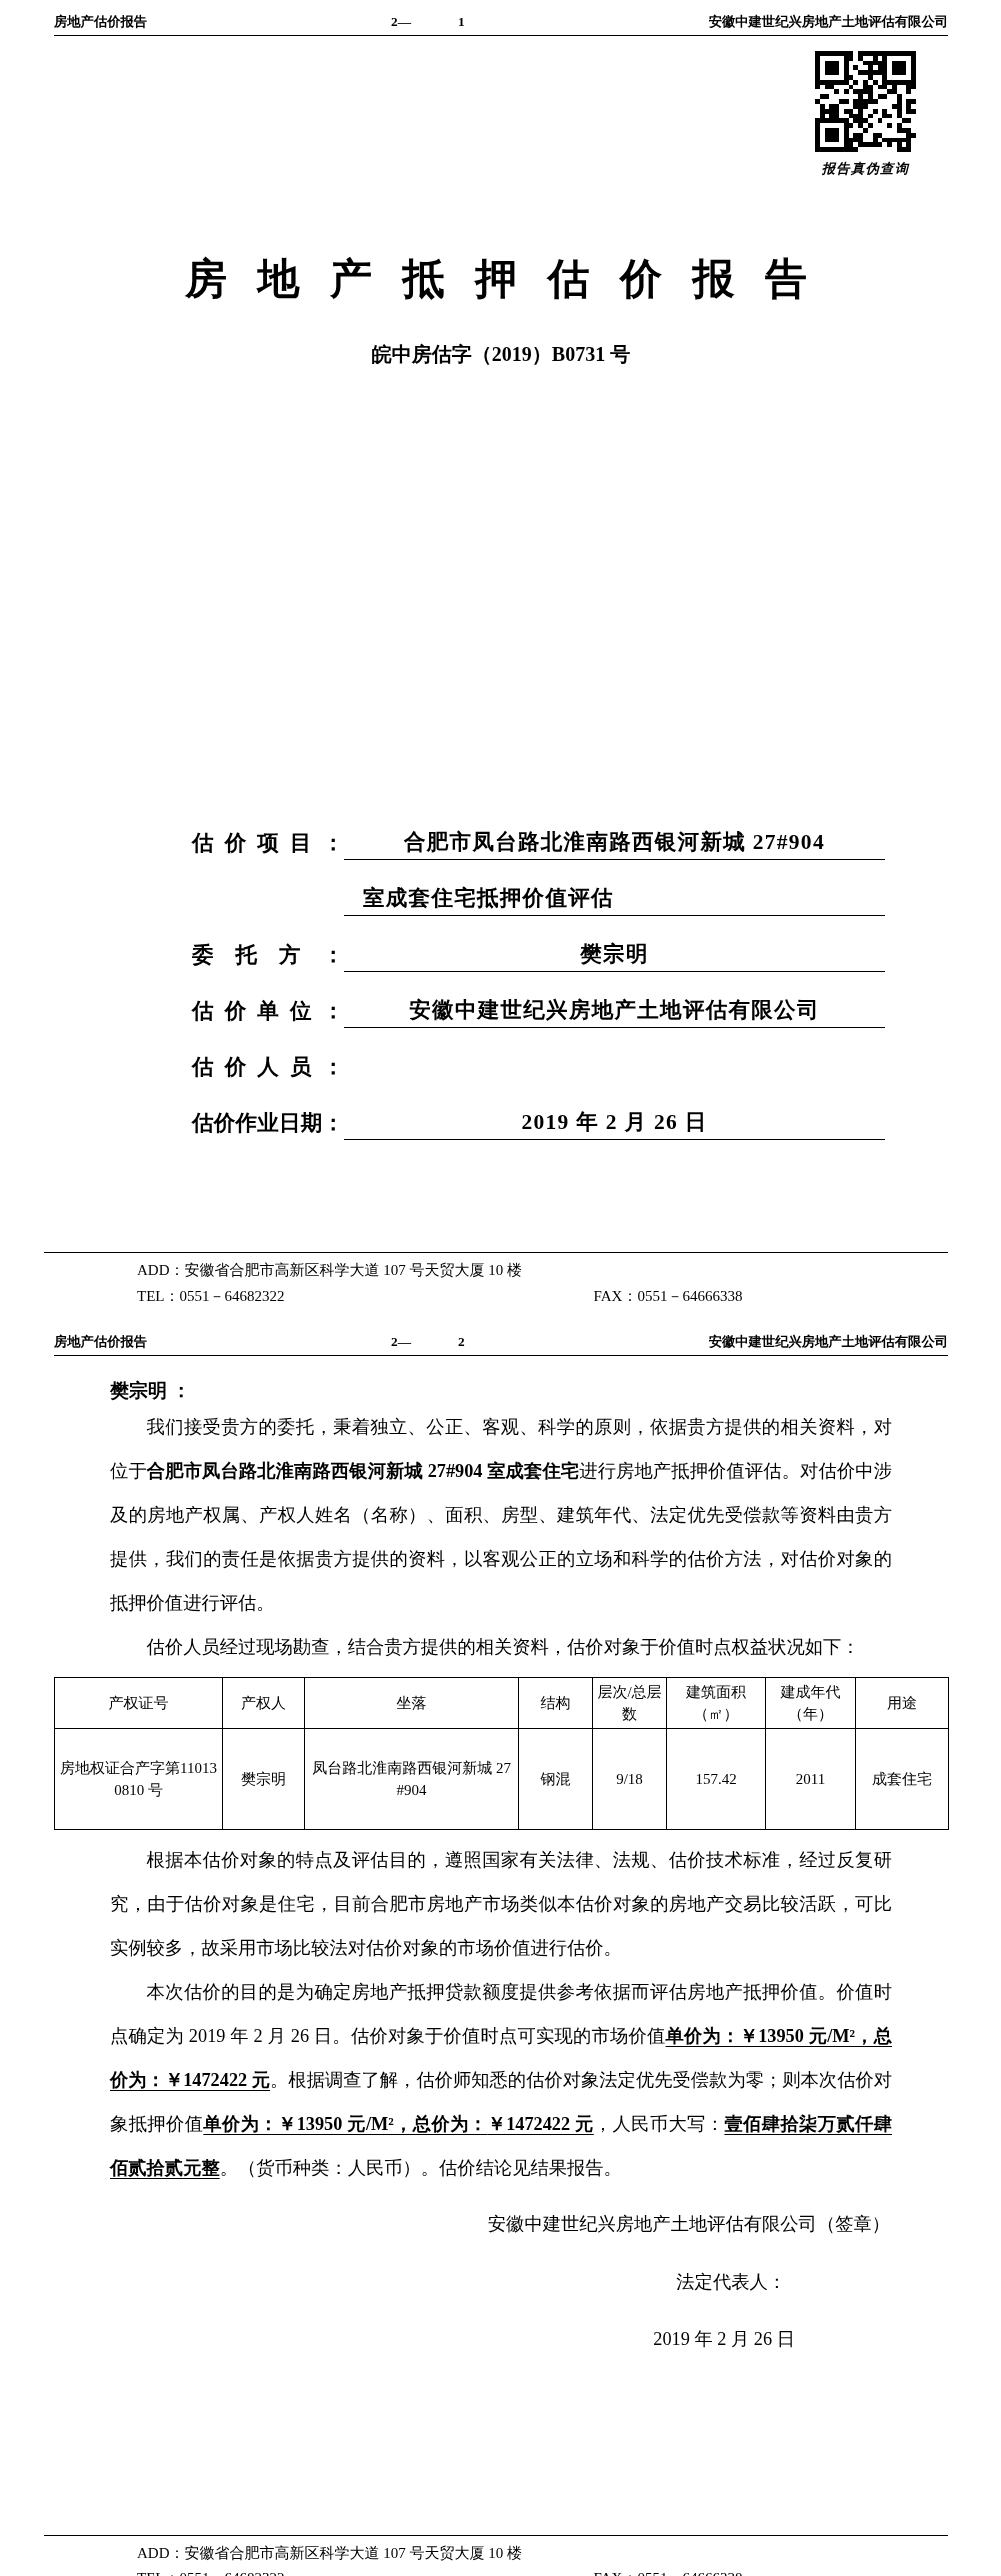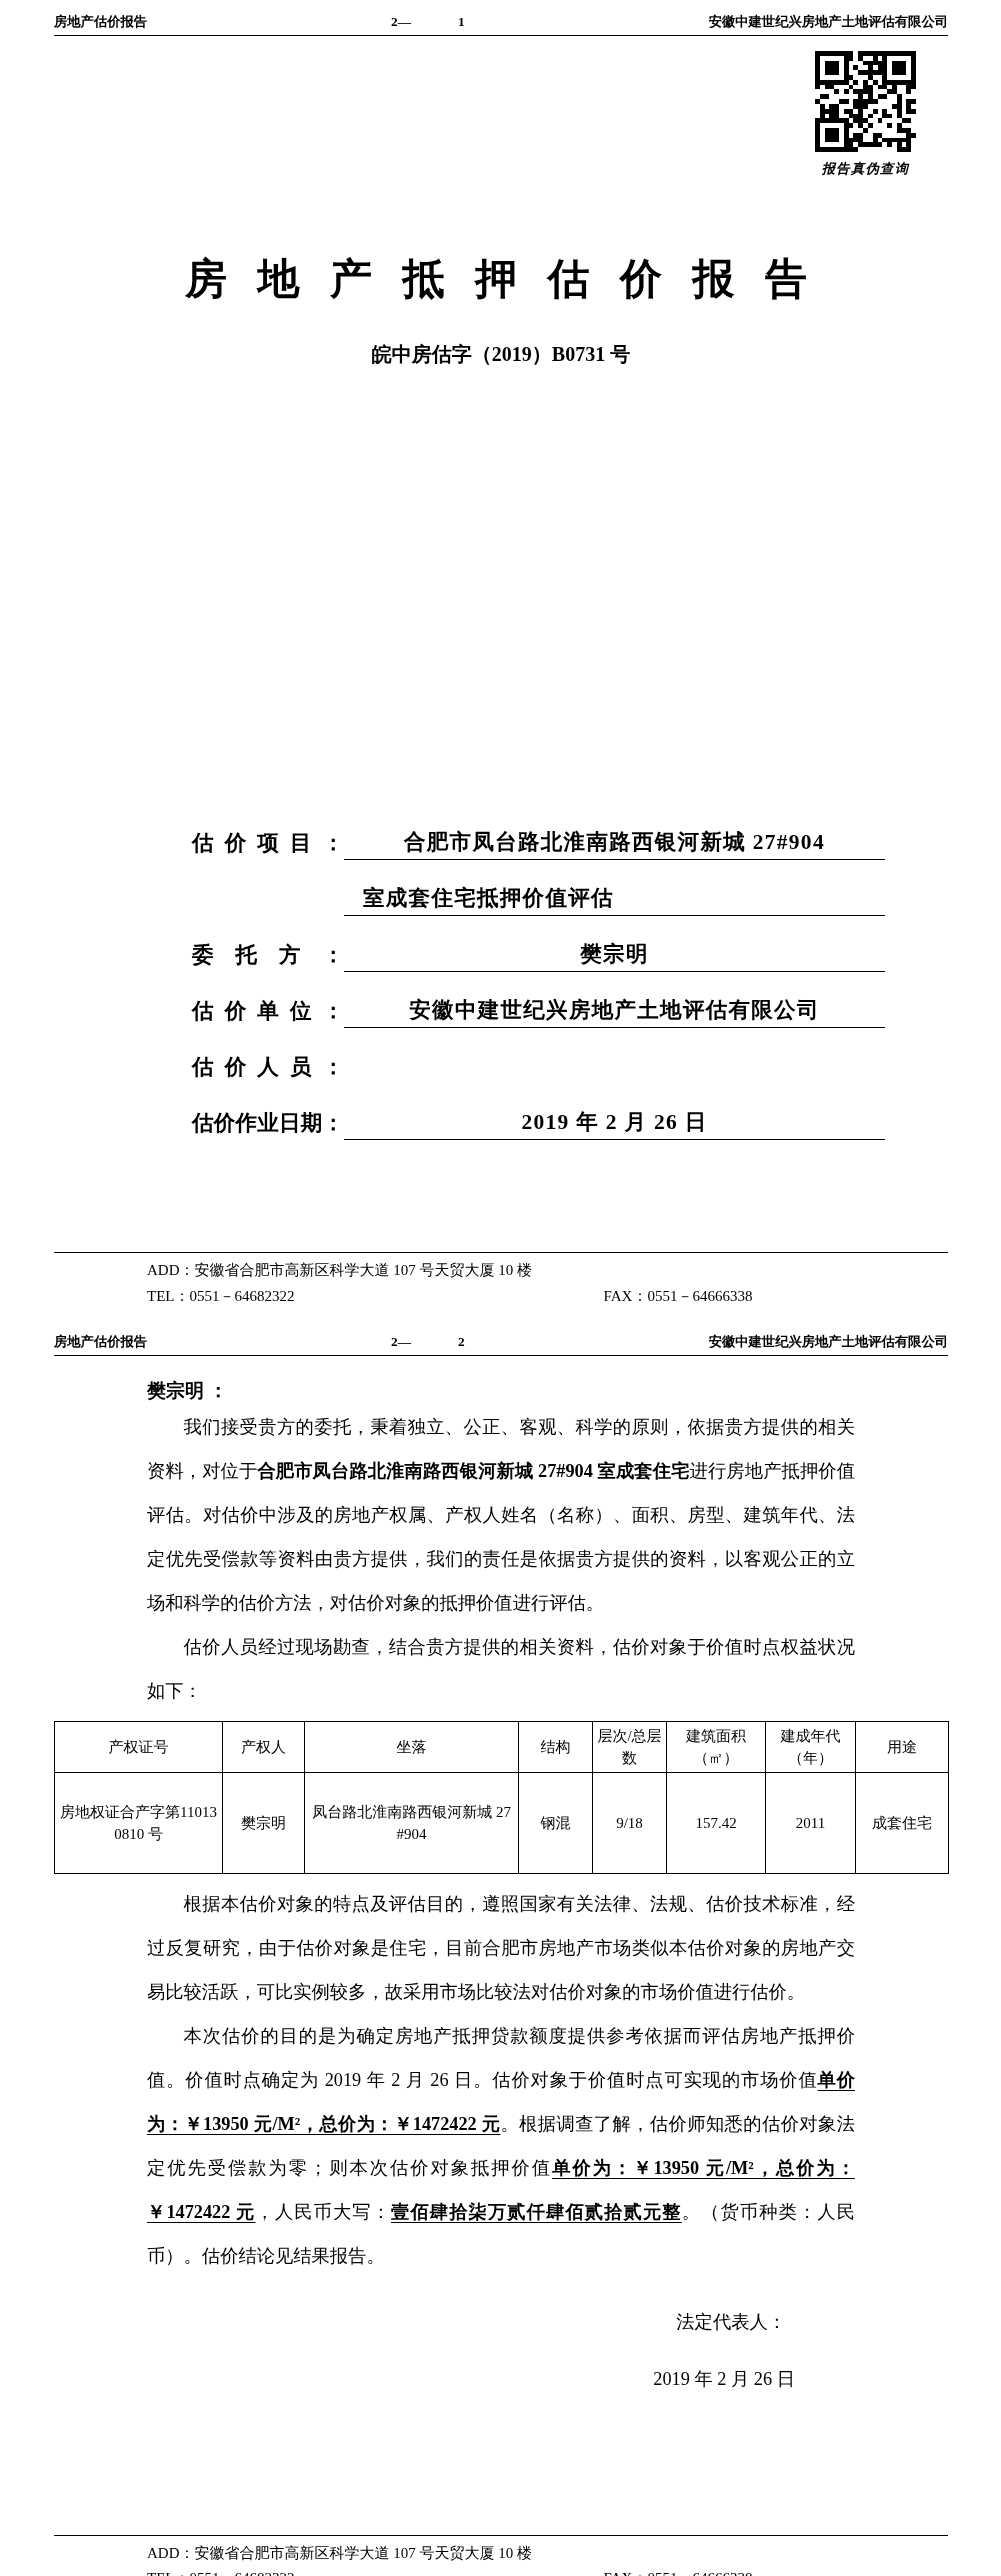--- a/index.html
+++ b/index.html
@@ -37,31 +37,31 @@
   .fields{ margin:436px 63px 0 138px; }
   .field-row{ display:flex; align-items:flex-end; height:56px; font-size:21.5px; font-weight:bold; }
   .field-label{ display:block; width:152px; flex:none; padding-bottom:3.8px;
                 text-align:justify; text-align-last:justify; white-space:nowrap; }
   .field-label.spacer{ visibility:hidden; }
   .field-value{ flex:1; border-bottom:1.3px solid #000; text-align:center;
                 padding-bottom:3.8px; letter-spacing:1.3px; white-space:nowrap; }
   .field-value.left{ text-align:left; padding-left:19px; }
 
   
-  .doc-footer{ position:absolute; left:54px; right:54px; bottom:14px;
+  .doc-footer{ position:absolute; left:44px; right:54px; bottom:14px;
                border-top:1.3px solid #000; padding:7.6px 0 0 93px; font-size:15px; line-height:1.3; }
   .doc-footer.second{ bottom:auto; top:1215px; }
   .footer-add{ margin-bottom:6.3px; }
   .footer-row{ display:flex; }
   .footer-row .fax{ margin-left:309px; }
 
   
   .letter-title{ margin-top:6.3px; text-align:center; font-size:25px; font-weight:bold;
                  letter-spacing:14px; line-height:1.4; }
-  .letter-body{ margin:0 93px; font-size:18.3px; line-height:44px; text-align:justify; }
+  .letter-body{ margin:0 56px; font-size:18.3px; line-height:44px; text-align:justify; }
   .salutation{ margin-top:21.5px; font-size:19px; font-weight:bold; line-height:28px; }
   .body-p{ text-indent:2em; }
   .b{ font-weight:bold; }
   .bu{ font-weight:bold; text-decoration:underline; text-underline-offset:4.4px; text-decoration-thickness:1.3px; }
 
   
   .val-table{ width:100%; margin:7.6px 0; border-collapse:collapse; table-layout:fixed;
               font-size:15px; }
   .val-table th,.val-table td{ border:0.6px solid #000; text-align:center; vertical-align:middle;
               padding:2.5px 3.8px; line-height:1.5; font-weight:normal; word-break:break-all; }
@@ -426,20 +426,21 @@
         </tr>
       </tbody>
     </table>
 
     <div class="letter-body">
       <p class="body-p">根据本估价对象的特点及评估目的，遵照国家有关法律、法规、估价技术标准，经过反复研究，由于估价对象是住宅，目前合肥市房地产市场类似本估价对象的房地产交易比较活跃，可比实例较多，故采用市场比较法对估价对象的市场价值进行估价。</p>
       <p class="body-p"><span>本次估价的目的是为确定房地产抵押贷款额度提供参考依据而评估房地产抵押价值。价值时点确定为 2019 年 2 月 26 日。估价对象于价值时点可实现的市场价值</span><span class="bu">单价为：￥13950 元/M²，总价为：￥1472422 元</span><span>。根据调查了解，估价师知悉的估价对象法定优先受偿款为零；则本次估价对象抵押价值</span><span class="bu">单价为：￥13950 元/M²，总价为：</span><span class="bu">￥1472422 元</span><span>，人民币大写：</span><span class="bu">壹佰肆拾柒万贰仟肆佰贰拾贰元整</span><span>。（货币种类：人民币）。估价结论见结果报告。</span></p>
     </div>
 
     <div class="letter-close">
+      <div class="closing">安徽中建世纪兴房地产土地评估有限公司（签章）</div>
       <div class="legal">法定代表人：</div>
       <div class="sign-date">2019 年 2 月 26 日</div>
     </div>
 
     <div class="doc-footer second">
       <div class="footer-add">ADD：安徽省合肥市高新区科学大道 107 号天贸大厦 10 楼</div>
       <div class="footer-row">
         <span>TEL：0551－64682322</span>
         <span class="fax">FAX：0551－64666338</span>
       </div>

